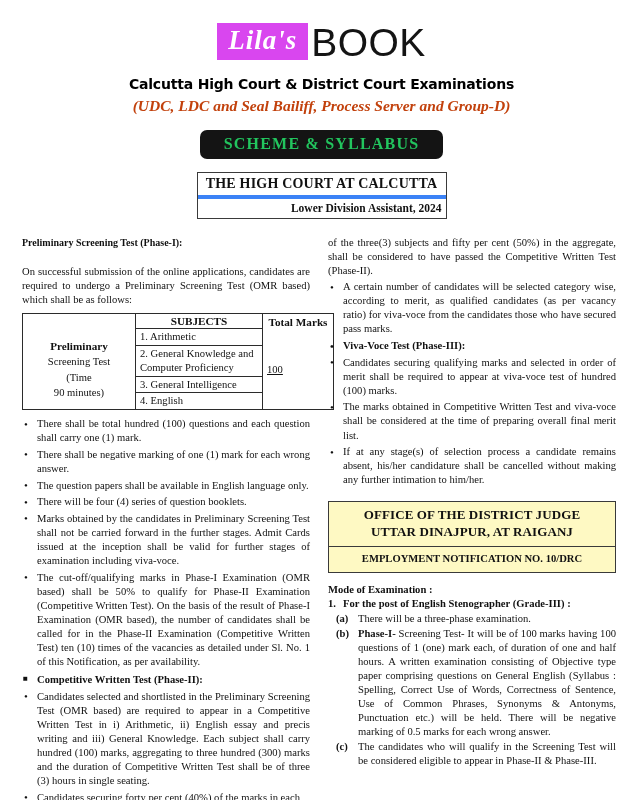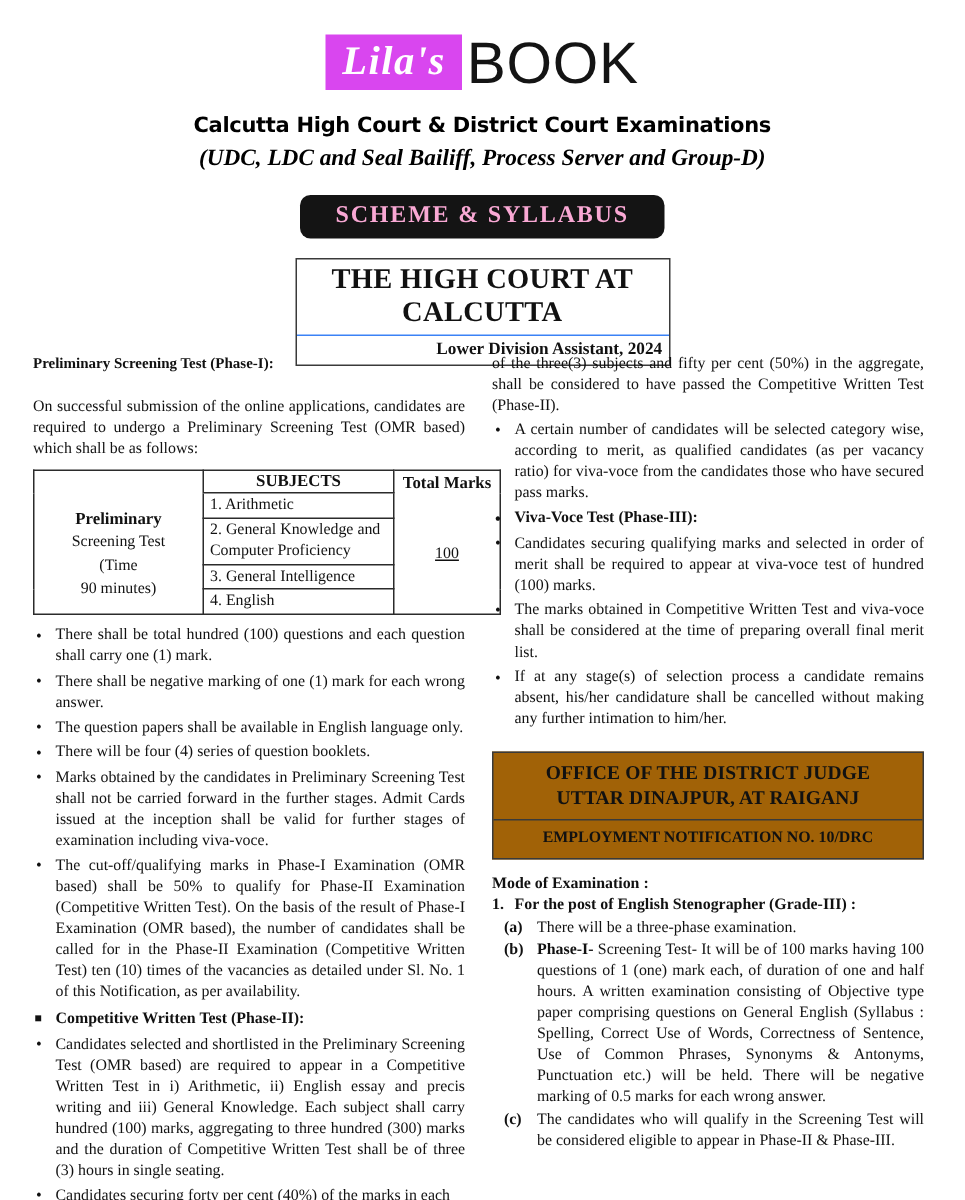--- a/index.html
+++ b/index.html
@@ -62,50 +62,50 @@
     letter-spacing: -0.2px;
     margin-top: 15px;
     color: #000;
   }
   .doc-subtitle {
     font-family: "Liberation Serif", serif;
     font-style: italic;
     font-weight: bold;
     font-size: 15.5px;
     margin-top: 5px;
-    color: #000000;
+    color: #c2410c;
   }
 
   .scheme-pill {
     display: inline-block;
     background: #141414;
-    color: #f9a8d4;
+    color: #22c55e;
     font-family: "Liberation Serif", serif;
     font-weight: bold;
     font-size: 16px;
     letter-spacing: 1.2px;
     border-radius: 7px;
     padding: 5px 24px 6px 24px;
     margin-top: 15px;
   }
 
   .court-box {
     width: 248px;
     margin: 13px auto 0 auto;
     border: 1px solid #3a3a3a;
     background: #fff;
   }
   .court-box .line1 {
     text-align: center;
     font-family: "Liberation Serif", serif;
     font-weight: bold;
-    font-size: 19px;
+    font-size: 14px;
     letter-spacing: 0.2px;
     padding: 3px 4px 3px 4px;
-    border-bottom: 1px solid #3b82f6;
+    border-bottom: 4px solid #3b82f6;
   }
   .court-box .line2 {
     text-align: right;
     font-family: "Liberation Serif", serif;
     font-weight: bold;
     font-size: 11.5px;
     padding: 3px 4px 4px 4px;
   }
 
   
@@ -160,21 +160,20 @@
     text-align: left;
     line-height: 1.3;
   }
   td.leftcell {
     text-align: center;
     line-height: 1.42;
     font-size: 10.6px;
   }
   td.leftcell b { font-size: 11.2px; }
   td.totcell {
-    text-align: center;
     font-size: 10.6px;
     text-decoration: underline;
   }
   .noborder-top { border-top: none !important; }
 
   
   ul.bl {
     list-style: none;
     margin: 0;
     padding: 0;
@@ -203,21 +202,21 @@
     font-size: 8.2px;
     left: 1px;
     top: 1px;
   }
 
   
   .office-box {
     border: 1px solid #3a3a3a;
     margin-top: 14px;
     margin-bottom: 11px;
-    background: #a16207;
+    background: #fef9c3;
   }
   .office-box .ob-top {
     text-align: center;
     font-weight: bold;
     font-size: 13px;
     line-height: 1.28;
     padding: 5px 4px 5px 4px;
     border-bottom: 1px solid #3a3a3a;
     letter-spacing: 0.1px;
   }

